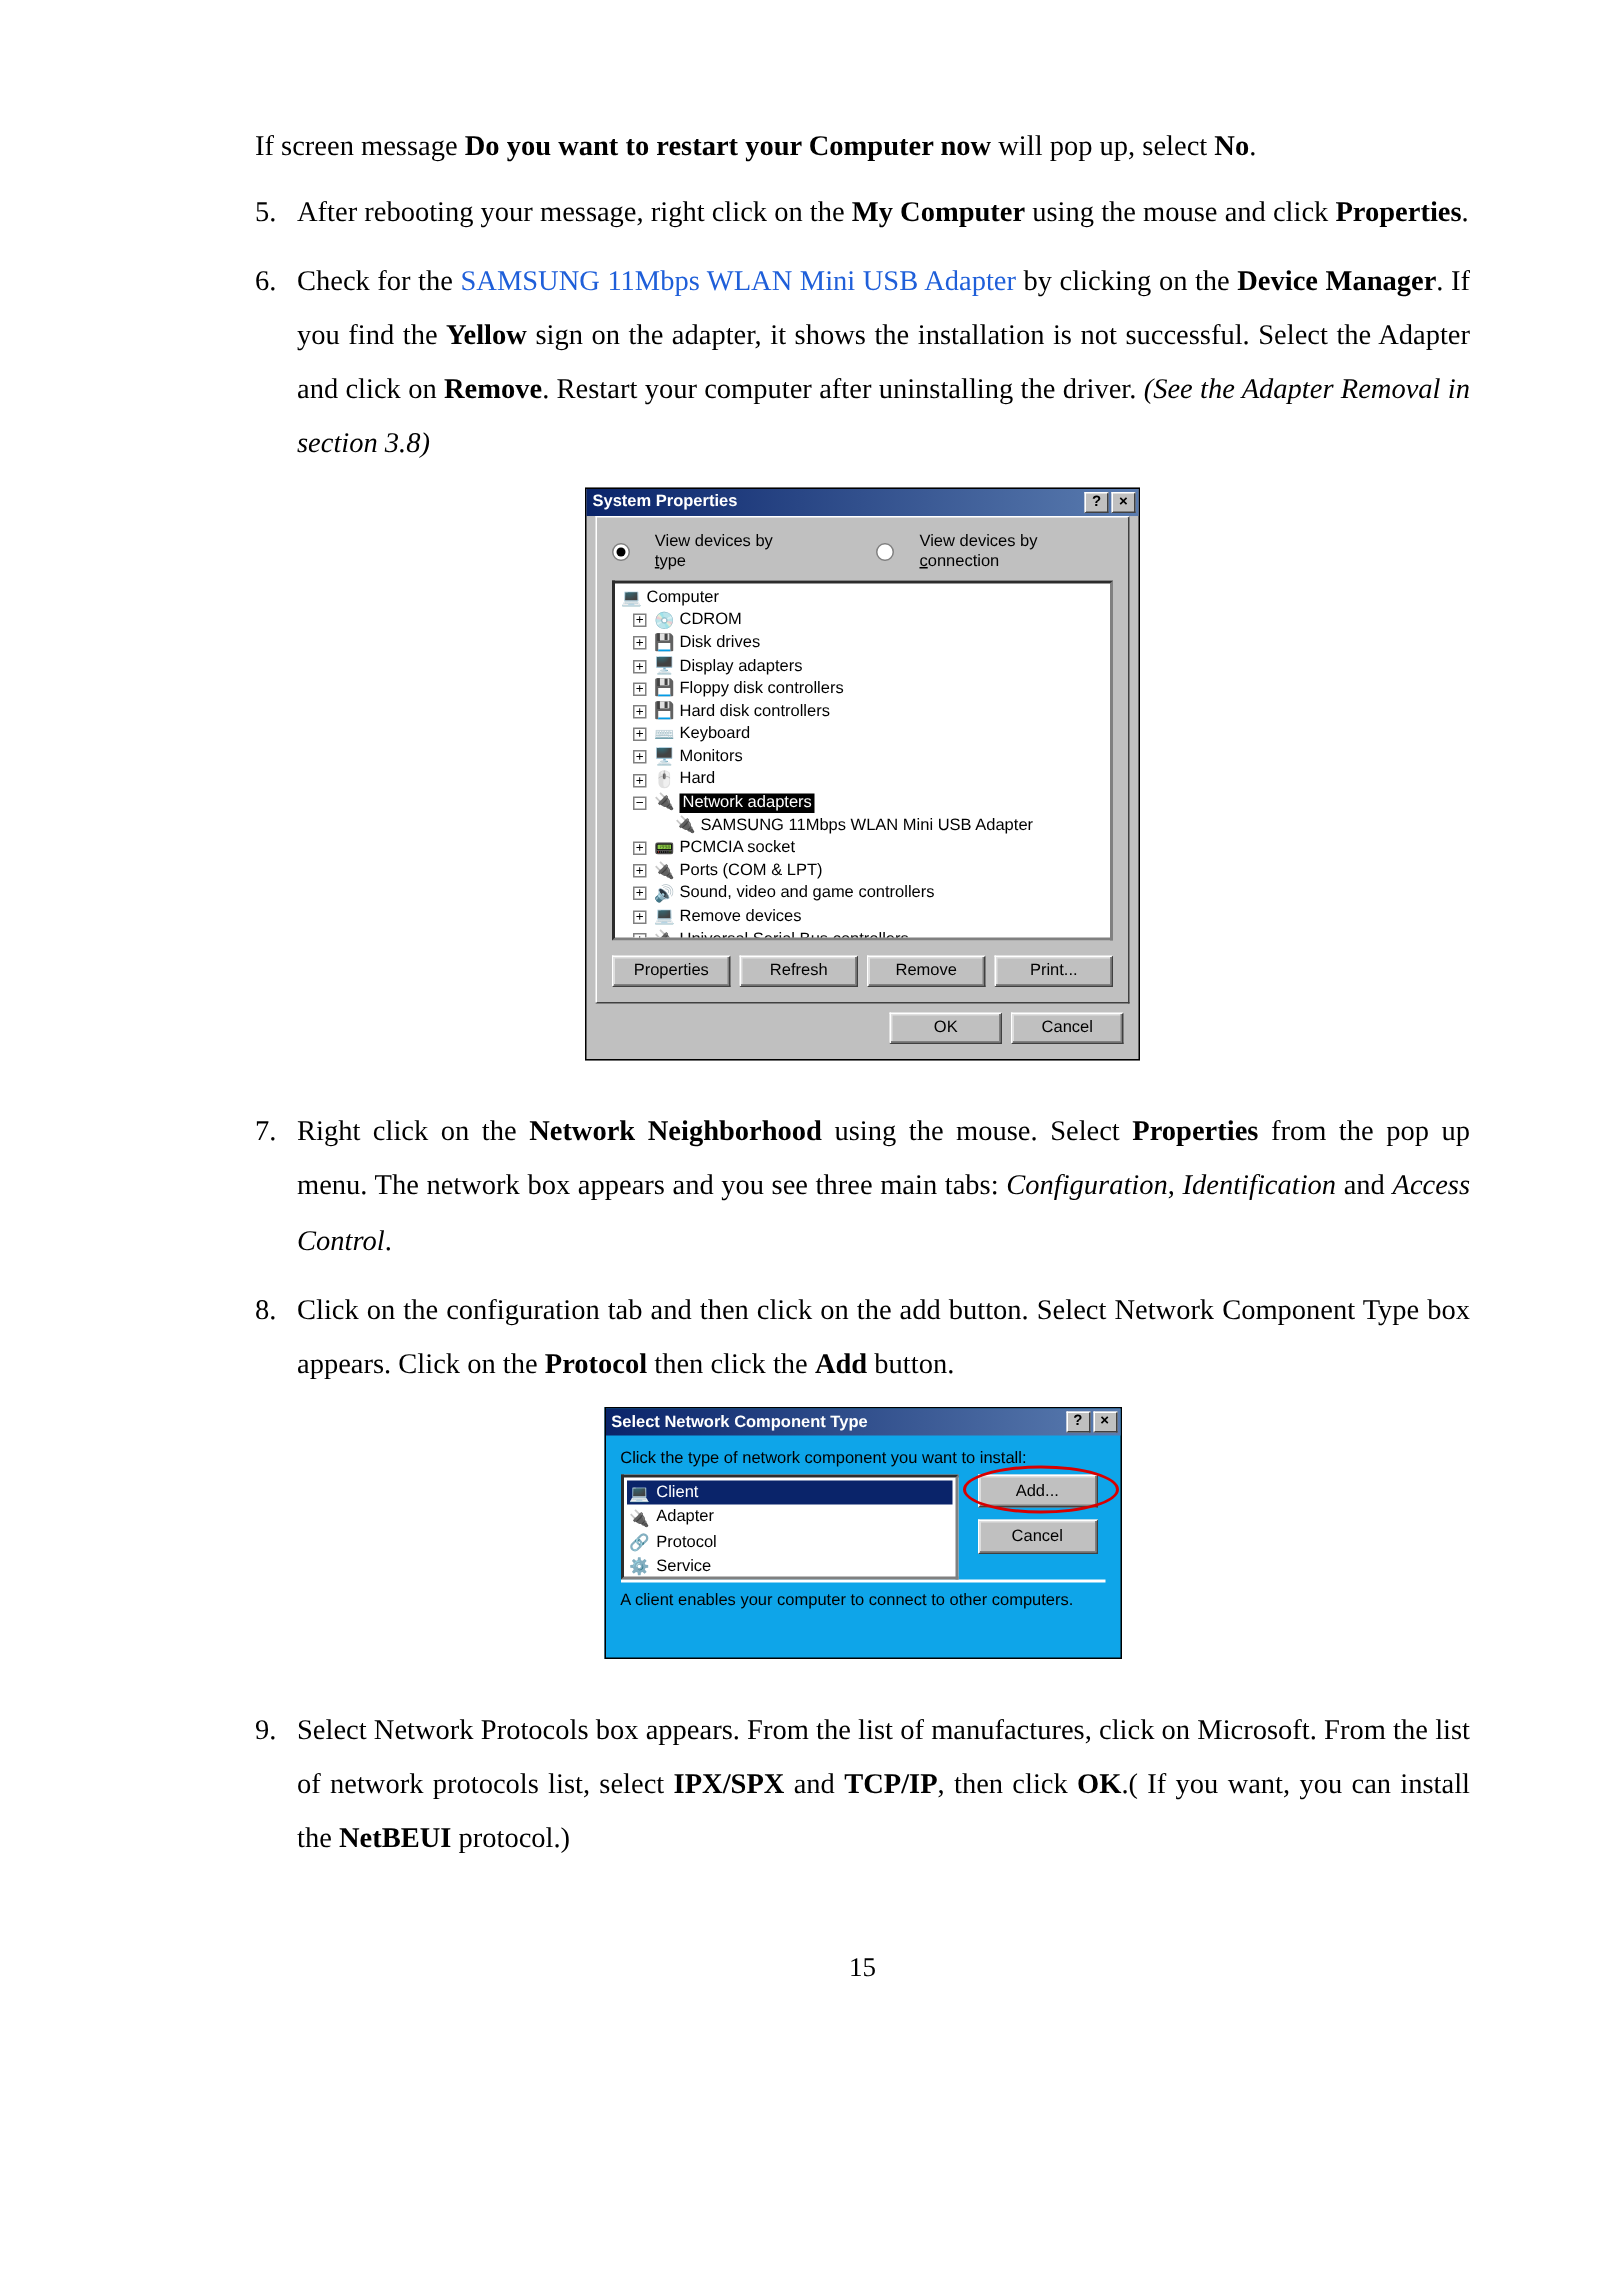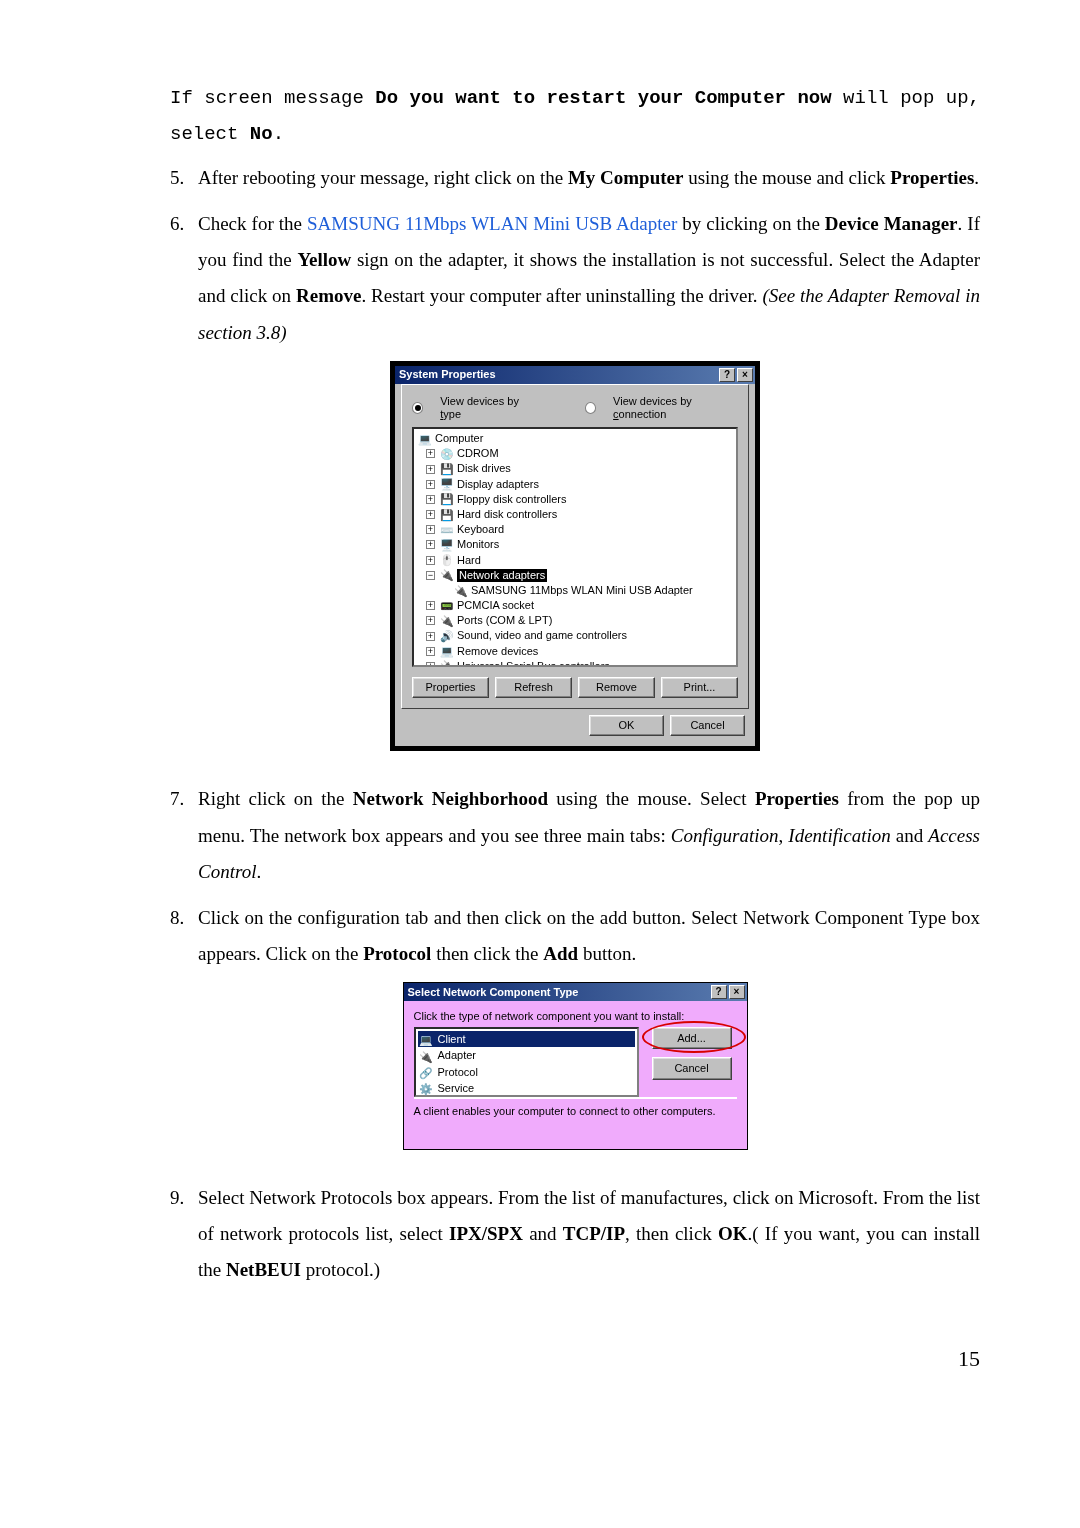--- a/index.html
+++ b/index.html
@@ -6,37 +6,37 @@
     body {
       font-family: "Times New Roman", serif;
       background: #fff;
       width: 1080px;
       height: 1528px;
       padding: 80px 100px 40px 170px;
       font-size: 19px;
       line-height: 1.9;
       color: #000;
     }
-    .para1 { text-align: justify; margin-bottom: 8px; font-family: Liberation Mono, monospace; }
+    .para1 { text-align: justify; margin-bottom: 8px; }
     .ol { list-style: none; padding-left: 0; }
     .ol > li { display: flex; margin-bottom: 10px; }
     .ol .num { width: 28px; flex-shrink: 0; }
     .ol .txt { flex: 1; text-align: justify; }
     .bold { font-weight: bold; }
     .link { color: #1f5fd9; }
     .italic { font-style: italic; }
 
     
     .dlg {
       width: 370px;
       margin: 4px auto 30px;
       font-family: "MS Sans Serif", Tahoma, sans-serif;
       font-size: 11px;
       line-height: 1.2;
-      border: 5px solid #000000;
+      border: 1px solid #000000;
       background: #c0c0c0;
     }
     .titlebar {
       background: linear-gradient(to right, #0a246a, #5a7cb0);
       color: #fff;
       height: 18px;
       display: flex;
       align-items: center;
       padding: 0 2px 0 4px;
       font-weight: bold;
@@ -112,21 +112,21 @@
     .win-btn.wide { width: 80px; }
 
     
     .dlg2 {
       width: 345px;
       margin: 4px auto 30px;
       font-family: "MS Sans Serif", Tahoma, sans-serif;
       font-size: 11px;
       line-height: 1.3;
       border: 1px solid #000;
-      background: #f0abfc;
+      background: #0ea5e9;
     }
     .body2 { padding: 8px 10px; }
     .listbox {
       background: #fff;
       border: 2px inset #808080;
       padding: 2px;
       height: 70px;
       width: 225px;
       float: left;
     }
@@ -142,21 +142,21 @@
       position: absolute;
       left: -10px; top: -6px;
       width: 100px; height: 28px;
       border: 2px solid #d80000;
       border-radius: 50%;
       pointer-events: none;
     }
     .desc { clear: both; padding-top: 10px; font-size: 11px; border-top: 1px solid #ffffff; margin-top: 68px; box-shadow: inset 0 1px 0 #fff; padding-top: 6px; height: 44px; }
     .clearfix::after { content:''; display:table; clear:both; }
 
-    .pagenum { text-align: right; margin-top: 50px; font-size: 22px; }
+    .pagenum { text-align: center; margin-top: 50px; font-size: 18px; }
   </style>
 </head>
 <body>
 
 <p class="para1">
   <span>If screen message </span><span class="bold">Do you want to restart your Computer now</span><span> will pop up, select </span><span class="bold">No</span><span>.</span>
 </p>
 
 <ol class="ol">
   <li>

